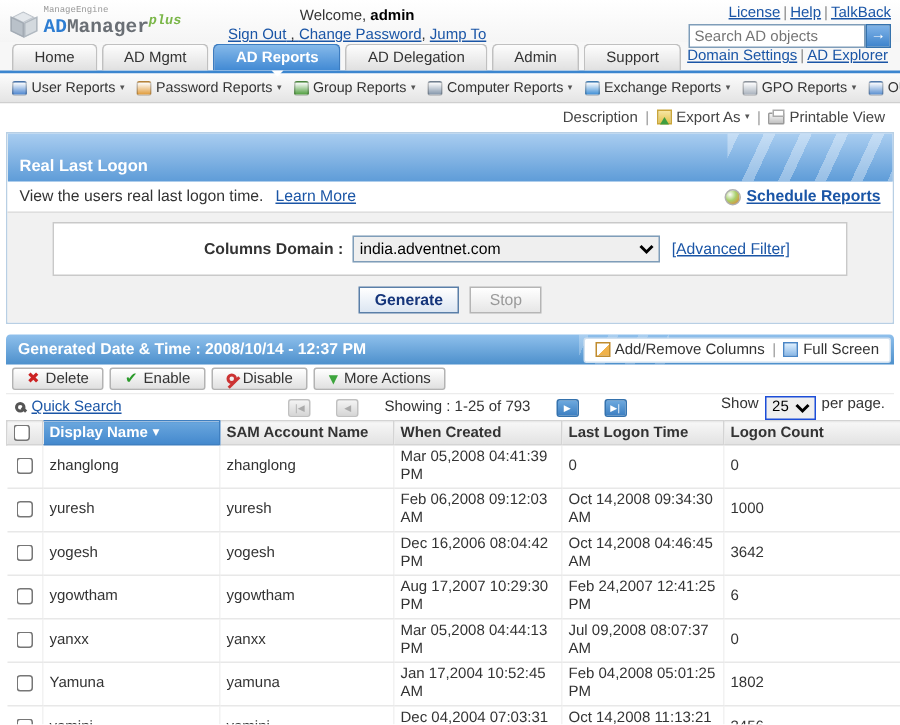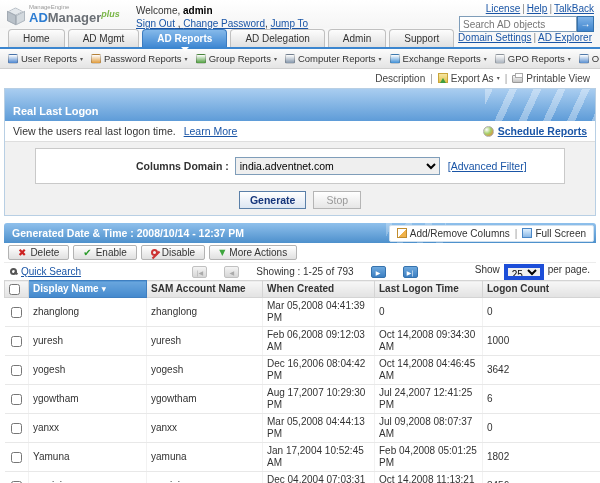--- a/index.html
+++ b/index.html
@@ -7,27 +7,27 @@
   body { font-family:"Liberation Sans","DejaVu Sans",sans-serif; font-size:11px; color:#333; }
   .app { width:600px; height:483px; overflow:hidden; background:#fff; position:relative; }
 
   
   .topbar { height:28px; display:flex; align-items:flex-start; padding:2px 6px 0 6px; background:linear-gradient(#ffffff,#f5f5f5); }
   .logo { display:flex; align-items:flex-start; gap:3px; width:130px; }
   .cube { width:20px; height:20px; position:relative; margin-top:3px; }
   .cube .f-top { position:absolute; top:1px; left:4px; width:11px; height:11px; background:#e4e8ec; transform:rotateX(60deg) rotateZ(45deg); border:1px solid #b5bcc4; }
   .cube .f-left { position:absolute; top:8px; left:1px; width:9px; height:10px; background:#b9c1c9; transform:skewY(26deg); border:1px solid #a3abb4; }
   .cube .f-right { position:absolute; top:8px; left:10px; width:9px; height:10px; background:#d3d9de; transform:skewY(-26deg); border:1px solid #b0b8c0; }
-  .brand { line-height:1; margin-top:2px; }
+  .brand { line-height:1; margin-top:2px;font-family:Liberation Mono, monospace; }
   .brand-small { font-size:6px; color:#999; display:block; }
   .brand-line { font-size:13px; font-weight:bold; }
   .brand-ad { color:#2d7dd2; }
   .brand-manager { color:#6a6f75; }
   .brand-plus { color:#7ab648; font-style:italic; font-size:9px; vertical-align:super; }
-  .welcome-block { line-height:1.3; padding-top:2px; }
+  .welcome-block { margin-left:16px; line-height:1.3; padding-top:2px;text-align:center; }
   .welcome-line { font-size:10px; color:#333; }
   .welcome-line b { color:#000; }
   .session-links { font-size:10px; }
   a.lnk { color:#1a55a6; text-decoration:underline; cursor:pointer; }
   .sep-comma::after { content:" , "; color:#333; text-decoration:none; }
   .topright { margin-left:auto; text-align:right; padding-top:1px; }
   .top-links { font-size:10px; margin-bottom:2px; }
   .top-links .bar { color:#888; margin:0 2px; }
   .searchwrap { display:flex; align-items:center; }
   .search-input { width:118px; height:16px; border:1px solid #7f9db9; font-size:10px; padding:0 3px; color:#555; }
@@ -94,21 +94,21 @@
 
   .qs-row { display:flex; align-items:center; padding:2px 6px; font-size:10px; color:#333; background:#fff; height:17px; }
   .qs-left { display:flex; align-items:center; gap:4px; width:170px; }
   .icon-search { width:7px; height:7px; border:2px solid #555; border-radius:50%; position:relative; display:inline-block; }
   .icon-search::after { content:""; position:absolute; width:4px; height:2px; background:#555; transform:rotate(45deg); right:-3px; bottom:-1px; }
   .qs-center { flex:1; display:flex; align-items:flex-start; justify-content:center; gap:17px; }
   .page-btn { width:15px; height:12px; border-radius:2px; font-size:6px; line-height:11px; text-align:center; font-family:"DejaVu Sans",sans-serif; }
   .page-btn.disabled { background:linear-gradient(#f4f4f4,#d6d6d6); border:1px solid #c0c0c0; color:#aaa; }
   .page-btn.enabled { background:linear-gradient(#6ea9de,#3c7fc2); border:1px solid #3572ad; color:#fff; cursor:pointer; }
   .qs-right { width:160px; display:flex; align-items:flex-start; justify-content:flex-end; gap:4px; }
-  .show-select { font-size:10px; height:16px; border:4px solid #1d4ed8; font-family:"Liberation Sans",sans-serif; }
+  .show-select { font-size:10px; height:16px; border:1px solid #1d4ed8; font-family:"Liberation Sans",sans-serif; }
 
   
   table.grid { width:100%; border-collapse:collapse; table-layout:fixed; font-size:10px; }
   .grid th { background:linear-gradient(#f7f7f7,#e2e2e2); border:1px solid #d4d4d4; border-left:none; color:#333; font-weight:bold; text-align:left; padding:2px 4px; height:14px; white-space:nowrap; overflow:hidden; }
   .grid th.cbcol { border-left:1px solid #d4d4d4; }
   .grid th.sorted { background:linear-gradient(#6aa7de,#4388cd); color:#fff; border-color:#3f7fc0; }
   .sort-arrow { font-size:6px; vertical-align:1px; margin-left:3px; font-family:"DejaVu Sans",sans-serif; }
   .grid td { border-bottom:1px solid #e8e8e8; border-right:1px solid #f2f2f2; padding:2px 4px; color:#333; vertical-align:middle; line-height:12px; word-wrap:break-word; }
   .grid td.cbcol { text-align:center; }
   .grid td:last-child { border-right:none; }
@@ -337,21 +337,21 @@
             <td>yogesh</td>
             <td>Dec 16,2006 08:04:42 PM</td>
             <td>Oct 14,2008 04:46:45 AM</td>
             <td>3642</td>
           </tr>
           <tr>
             <td class="cbcol"><input type="checkbox" style=""></td>
             <td>ygowtham</td>
             <td>ygowtham</td>
             <td>Aug 17,2007 10:29:30 PM</td>
-            <td>Jul 24,2007 12:41:25 PM</td>
+            <td>Feb 24,2007 12:41:25 PM</td>
             <td>6</td>
           </tr>
           <tr>
             <td class="cbcol"><input type="checkbox" style=""></td>
             <td>yanxx</td>
             <td>yanxx</td>
             <td>Mar 05,2008 04:44:13 PM</td>
             <td>Jul 09,2008 08:07:37 AM</td>
             <td>0</td>
           </tr>

